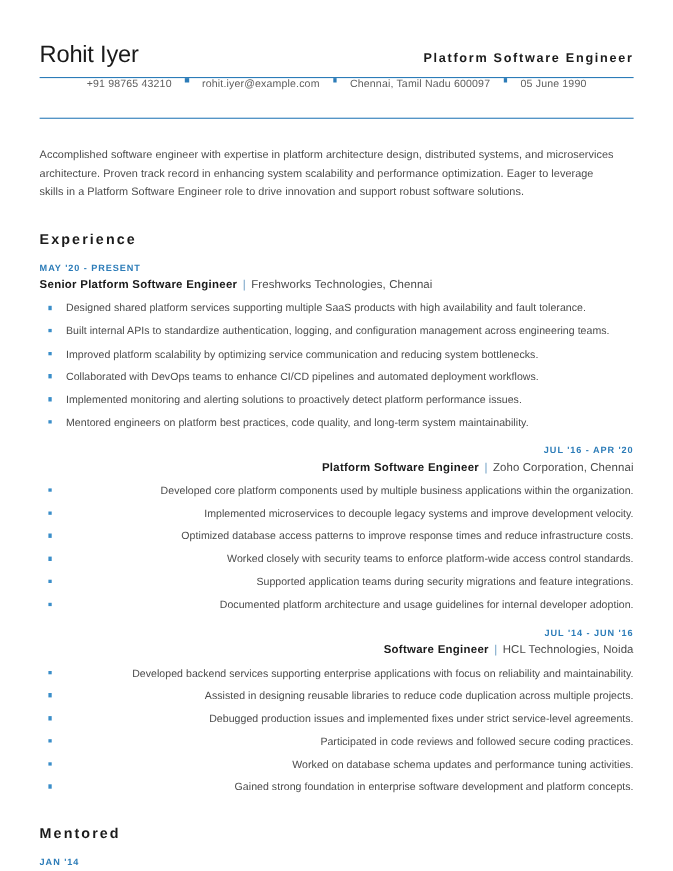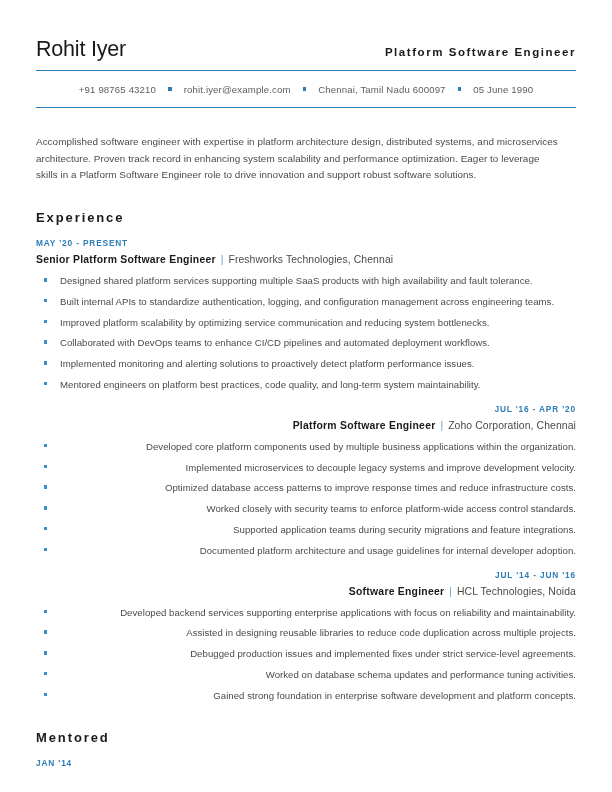--- a/index.html
+++ b/index.html
@@ -46,21 +46,20 @@
     letter-spacing: 1.55px;
     text-align: right;
   }
   .rule {
     height: 1.4px;
     background: #2c7cb8;
     width: 100%;
   }
   .contact-bar {
     display: flex;
-    align-items: center;
     justify-content: center;
     gap: 0;
     height: 36px;
   }
   .contact-item {
     font-size: 9.6px;
     color: #5d5d5d;
     white-space: nowrap;
     padding: 0 12px;
     letter-spacing: 0.15px;
@@ -211,20 +210,21 @@
 
     <div class="entry">
       <div class="entry-date">JUL '14 - JUN '16</div>
       <div class="entry-title-line">
         <span class="entry-role">Software Engineer</span><span class="entry-pipe">|</span><span class="entry-org">HCL Technologies,  Noida</span>
       </div>
       <ul class="bullets">
         <li><span class="bullet-dot"></span><span>Developed backend services supporting enterprise applications with focus on reliability and maintainability.</span></li>
         <li><span class="bullet-dot"></span><span>Assisted in designing reusable libraries to reduce code duplication across multiple projects.</span></li>
         <li><span class="bullet-dot"></span><span>Debugged production issues and implemented fixes under strict service-level agreements.</span></li>
+        <li><span class="bullet-dot"></span><span>Participated in code reviews and followed secure coding practices.</span></li>
         <li><span class="bullet-dot"></span><span>Worked on database schema updates and performance tuning activities.</span></li>
         <li><span class="bullet-dot"></span><span>Gained strong foundation in enterprise software development and platform concepts.</span></li>
       </ul>
     </div>
   </div>
 
   <div class="section">
     <div class="section-heading">Mentored</div>
     <div class="entry">
       <div class="entry-date">JAN '14</div>

